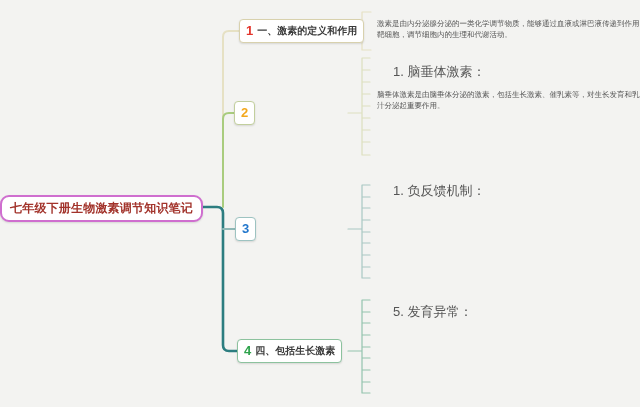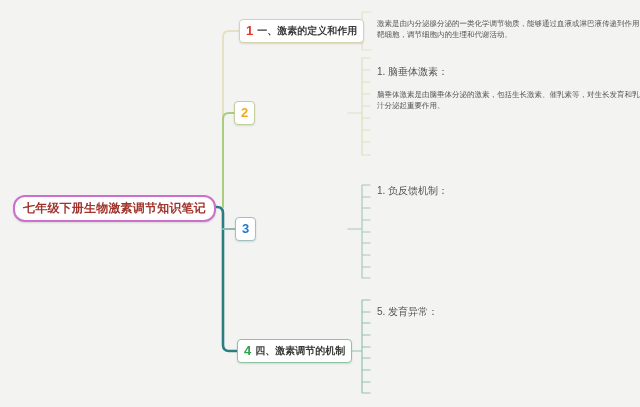--- a/index.html
+++ b/index.html
@@ -17,21 +17,21 @@
     border:2px solid #cf6ecf; border-radius:9px; padding:3px 8px;
     font-size:12px; font-weight:bold; letter-spacing:0.2px; white-space:nowrap;
   }
   .branch { border:1px solid #ccc; border-radius:4px; padding:2px 6px; gap:4px; }
   .branch .num { font-size:13px; font-weight:bold; line-height:18px; }
   .branch .lbl { font-size:10px; font-weight:bold; color:#3a3a3a; white-space:nowrap; }
   .note {
     position:absolute; width:266px; font-size:7.5px; line-height:10.5px;
     color:#555; letter-spacing:0;
   }
-  .subtitle { position:absolute; font-size:10px; line-height:10px; color:#555; white-space:nowrap; }
+  .subtitle { position:absolute; font-size:13px; line-height:10px; color:#555; white-space:nowrap;margin-left:16px; }
 </style>
 </head>
 <body>
 
 <div class="canvas" style="background: rgb(243, 243, 241);">
 
   <svg class="connectors" width="640" height="407" viewBox="0 0 640 407" fill="none">
 
     <path d="M200 207 H217 Q223 207 223 213 V345 Q223 351 229 351 H237" stroke-width="2.6" stroke-linecap="round" stroke="#2c7d80"></path>
 
@@ -43,40 +43,40 @@
 
     <path d="M348 31 H362 M362 12 V50 M362 12 H371 M362 50 H371" stroke-width="1.2" stroke-linecap="round" stroke="#e6e1c4"></path>
 
     <path d="M348 113 H362 M362 58 V155 M362 58 H370 M362 70 H370 M362 82 H370 M362 94 H370 M362 106 H370 M362 118 H370 M362 130 H370 M362 142 H370 M362 155 H370" stroke-width="1.2" stroke-linecap="round" stroke="#dde0bf"></path>
 
     <path d="M348 229 H362 M362 185 V278 M362 185 H370 M362 197 H370 M362 208 H370 M362 220 H370 M362 232 H370 M362 243 H370 M362 255 H370 M362 267 H370 M362 278 H370" stroke-width="1.2" stroke-linecap="round" stroke="#a9c8c4"></path>
 
     <path d="M348 351 H362 M362 300 V393 M362 300 H370 M362 312 H370 M362 323 H370 M362 335 H370 M362 347 H370 M362 358 H370 M362 370 H370 M362 382 H370 M362 393 H370" stroke-width="1.2" stroke-linecap="round" stroke="#93c4ae"></path>
   </svg>
 
-  <div class="node central" style="left: 13px; top: 195px; border-color: rgb(207, 110, 207); border-radius: 12px;">
+  <div class="node central" style="left: 0; top: 195px; border-color: rgb(207, 110, 207);">
     <span style="color: rgb(162, 51, 43);">七年级下册生物激素调节知识笔记</span>
   </div>
 
   <div class="node branch" style="left: 239px; top: 19px; border-color: rgb(216, 209, 173);">
     <span class="num" style="color: rgb(227, 52, 43);">1</span>
     <span class="lbl">一、激素的定义和作用</span>
   </div>
 
   <div class="node branch" style="left: 234px; top: 101px; border-color: rgb(194, 207, 157);">
     <span class="num" style="color: rgb(243, 168, 28);">2</span>
   </div>
 
   <div class="node branch" style="left: 235px; top: 217px; border-color: rgb(157, 195, 193);">
     <span class="num" style="color: rgb(34, 119, 204);">3</span>
   </div>
 
   <div class="node branch" style="left: 237px; top: 339px; border-color: rgb(140, 194, 158);">
     <span class="num" style="color: rgb(47, 163, 76);">4</span>
-    <span class="lbl">四、激素调节的机制</span>
+    <span class="lbl">四、包括生长激素</span>
   </div>
 
   <div class="note" style="left:377px; top:19px;">激素是由内分泌腺分泌的一类化学调节物质，能够通过血液或淋巴液传递到作用靶细胞，调节细胞内的生理和代谢活动。</div>
 
   <div class="subtitle" style="left:377px; top:67px;">1. 脑垂体激素：</div>
   <div class="note" style="left:377px; top:90px;">脑垂体激素是由脑垂体分泌的激素，包括生长激素、催乳素等，对生长发育和乳汁分泌起重要作用。</div>
 
   <div class="subtitle" style="left:377px; top:186px;">1. 负反馈机制：</div>
 
   <div class="subtitle" style="left:377px; top:307px;">5. 发育异常：</div>

